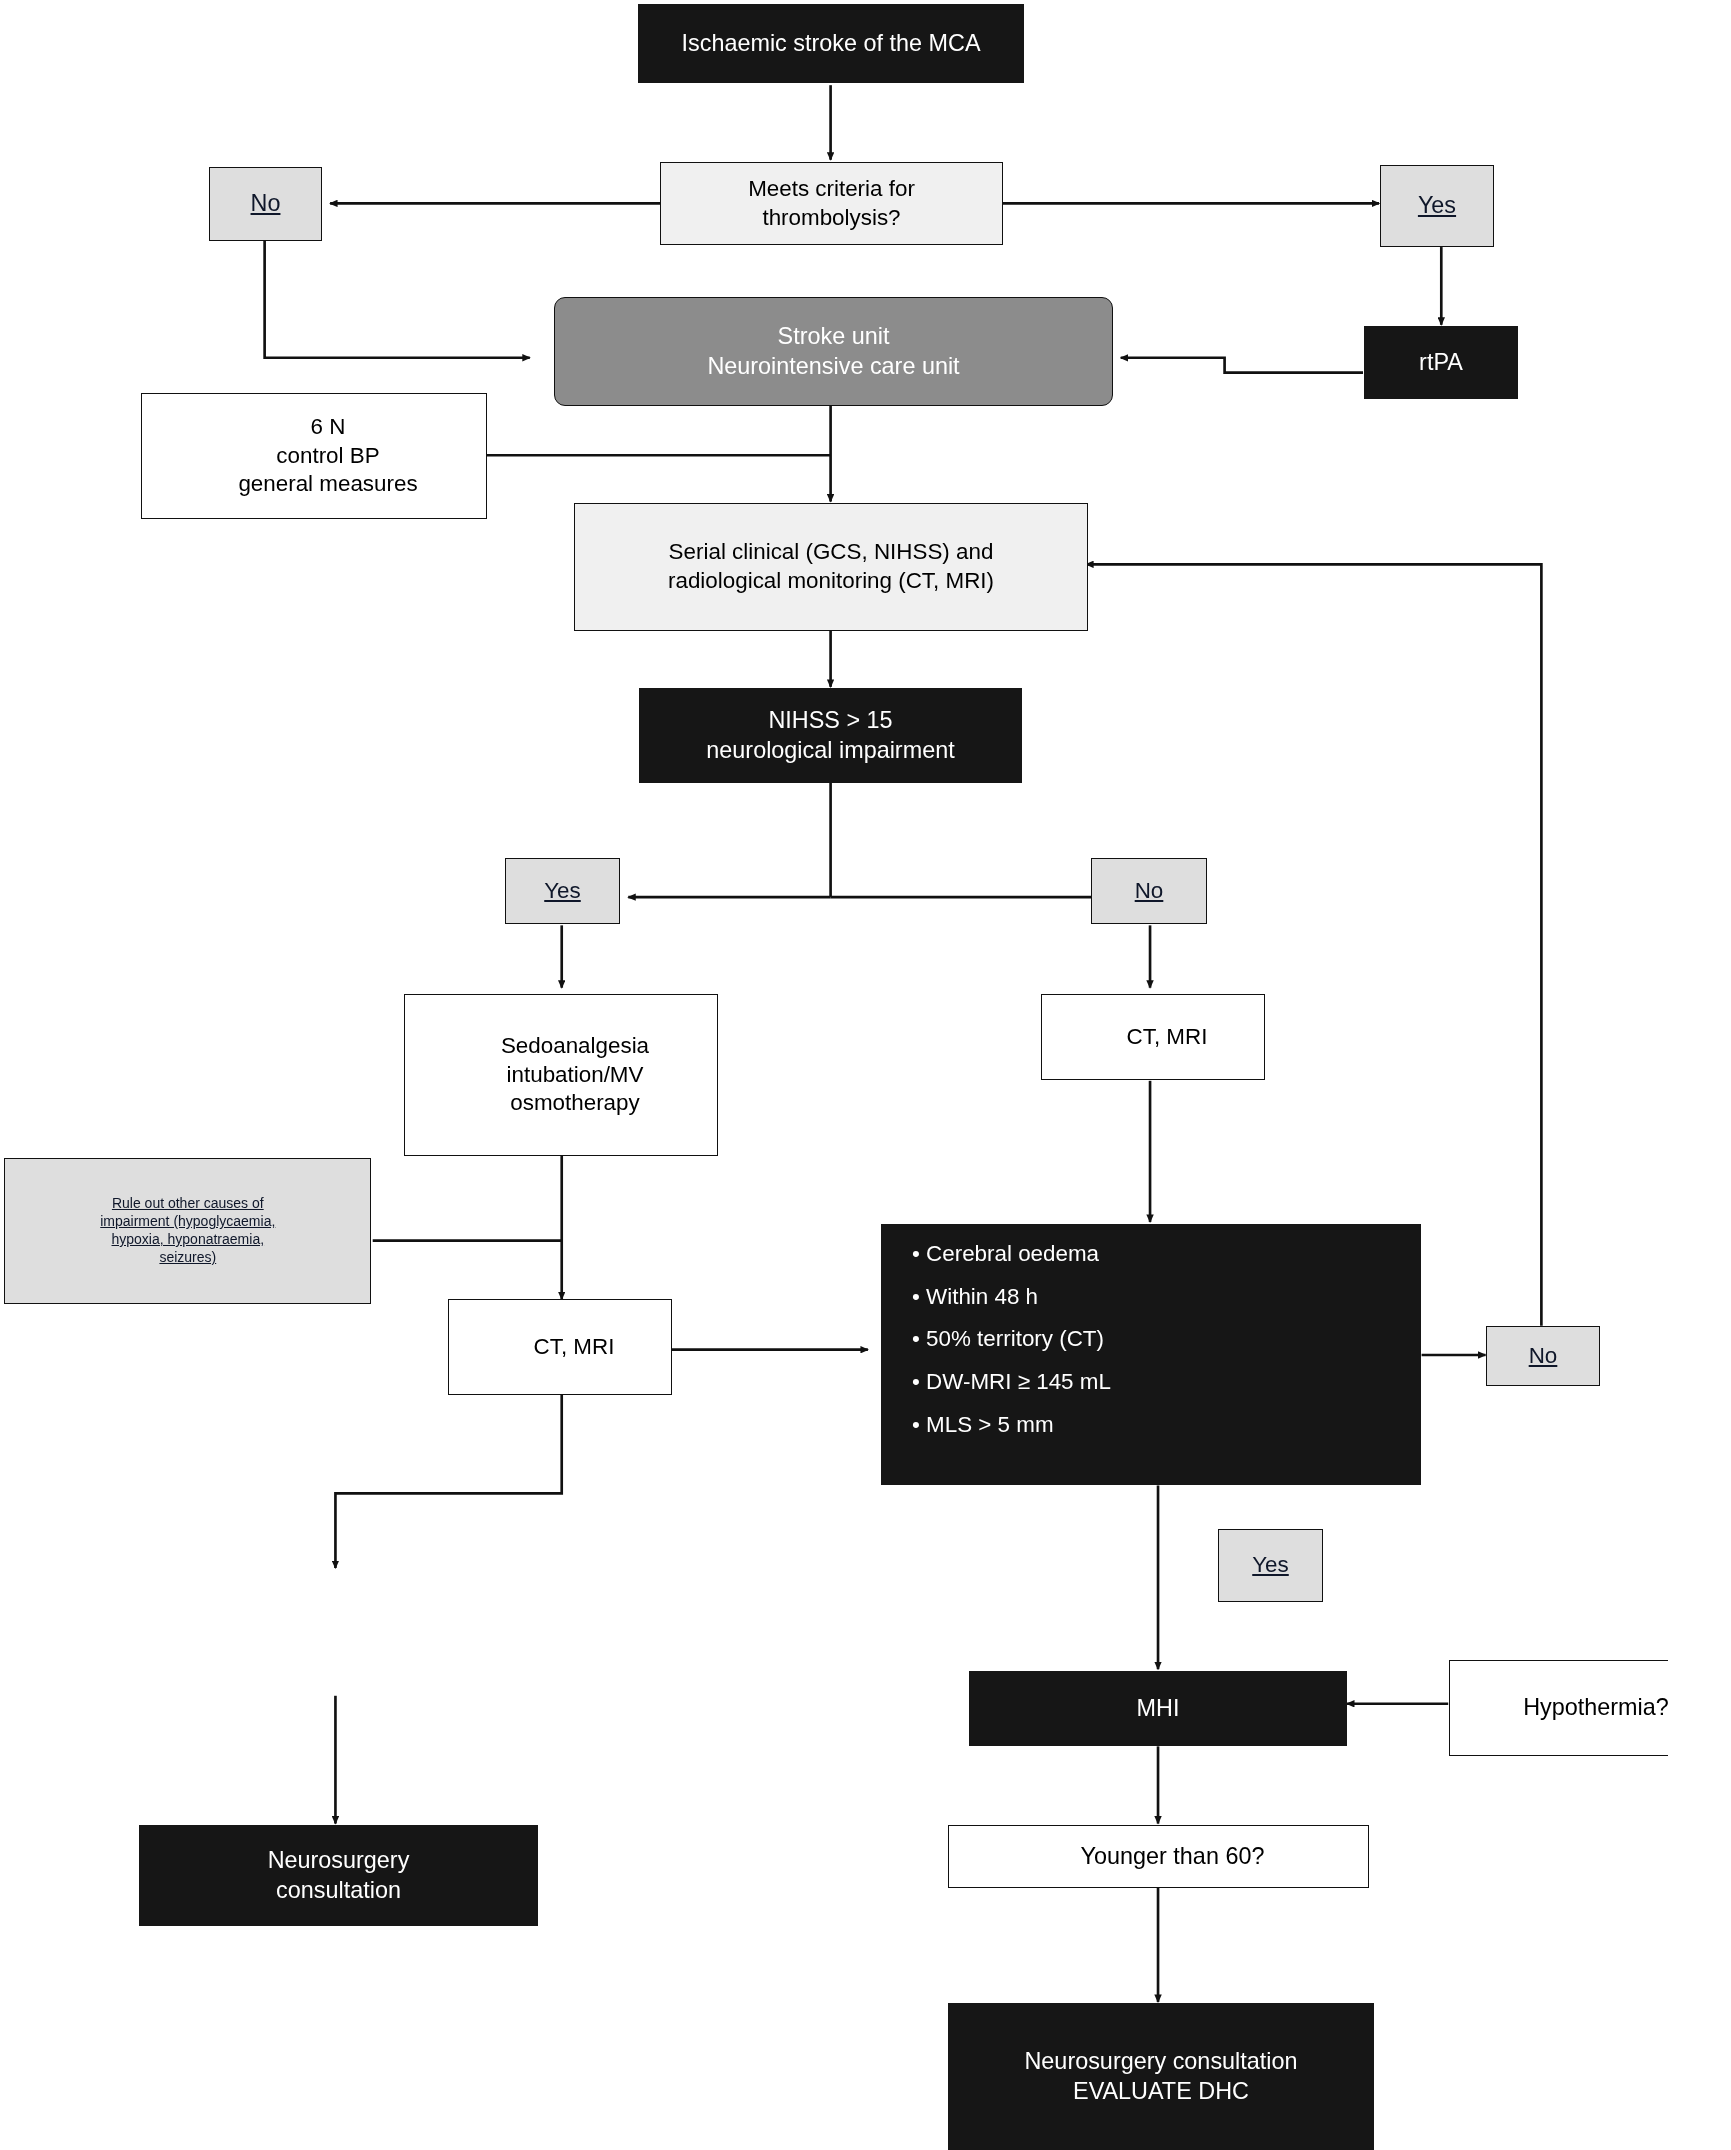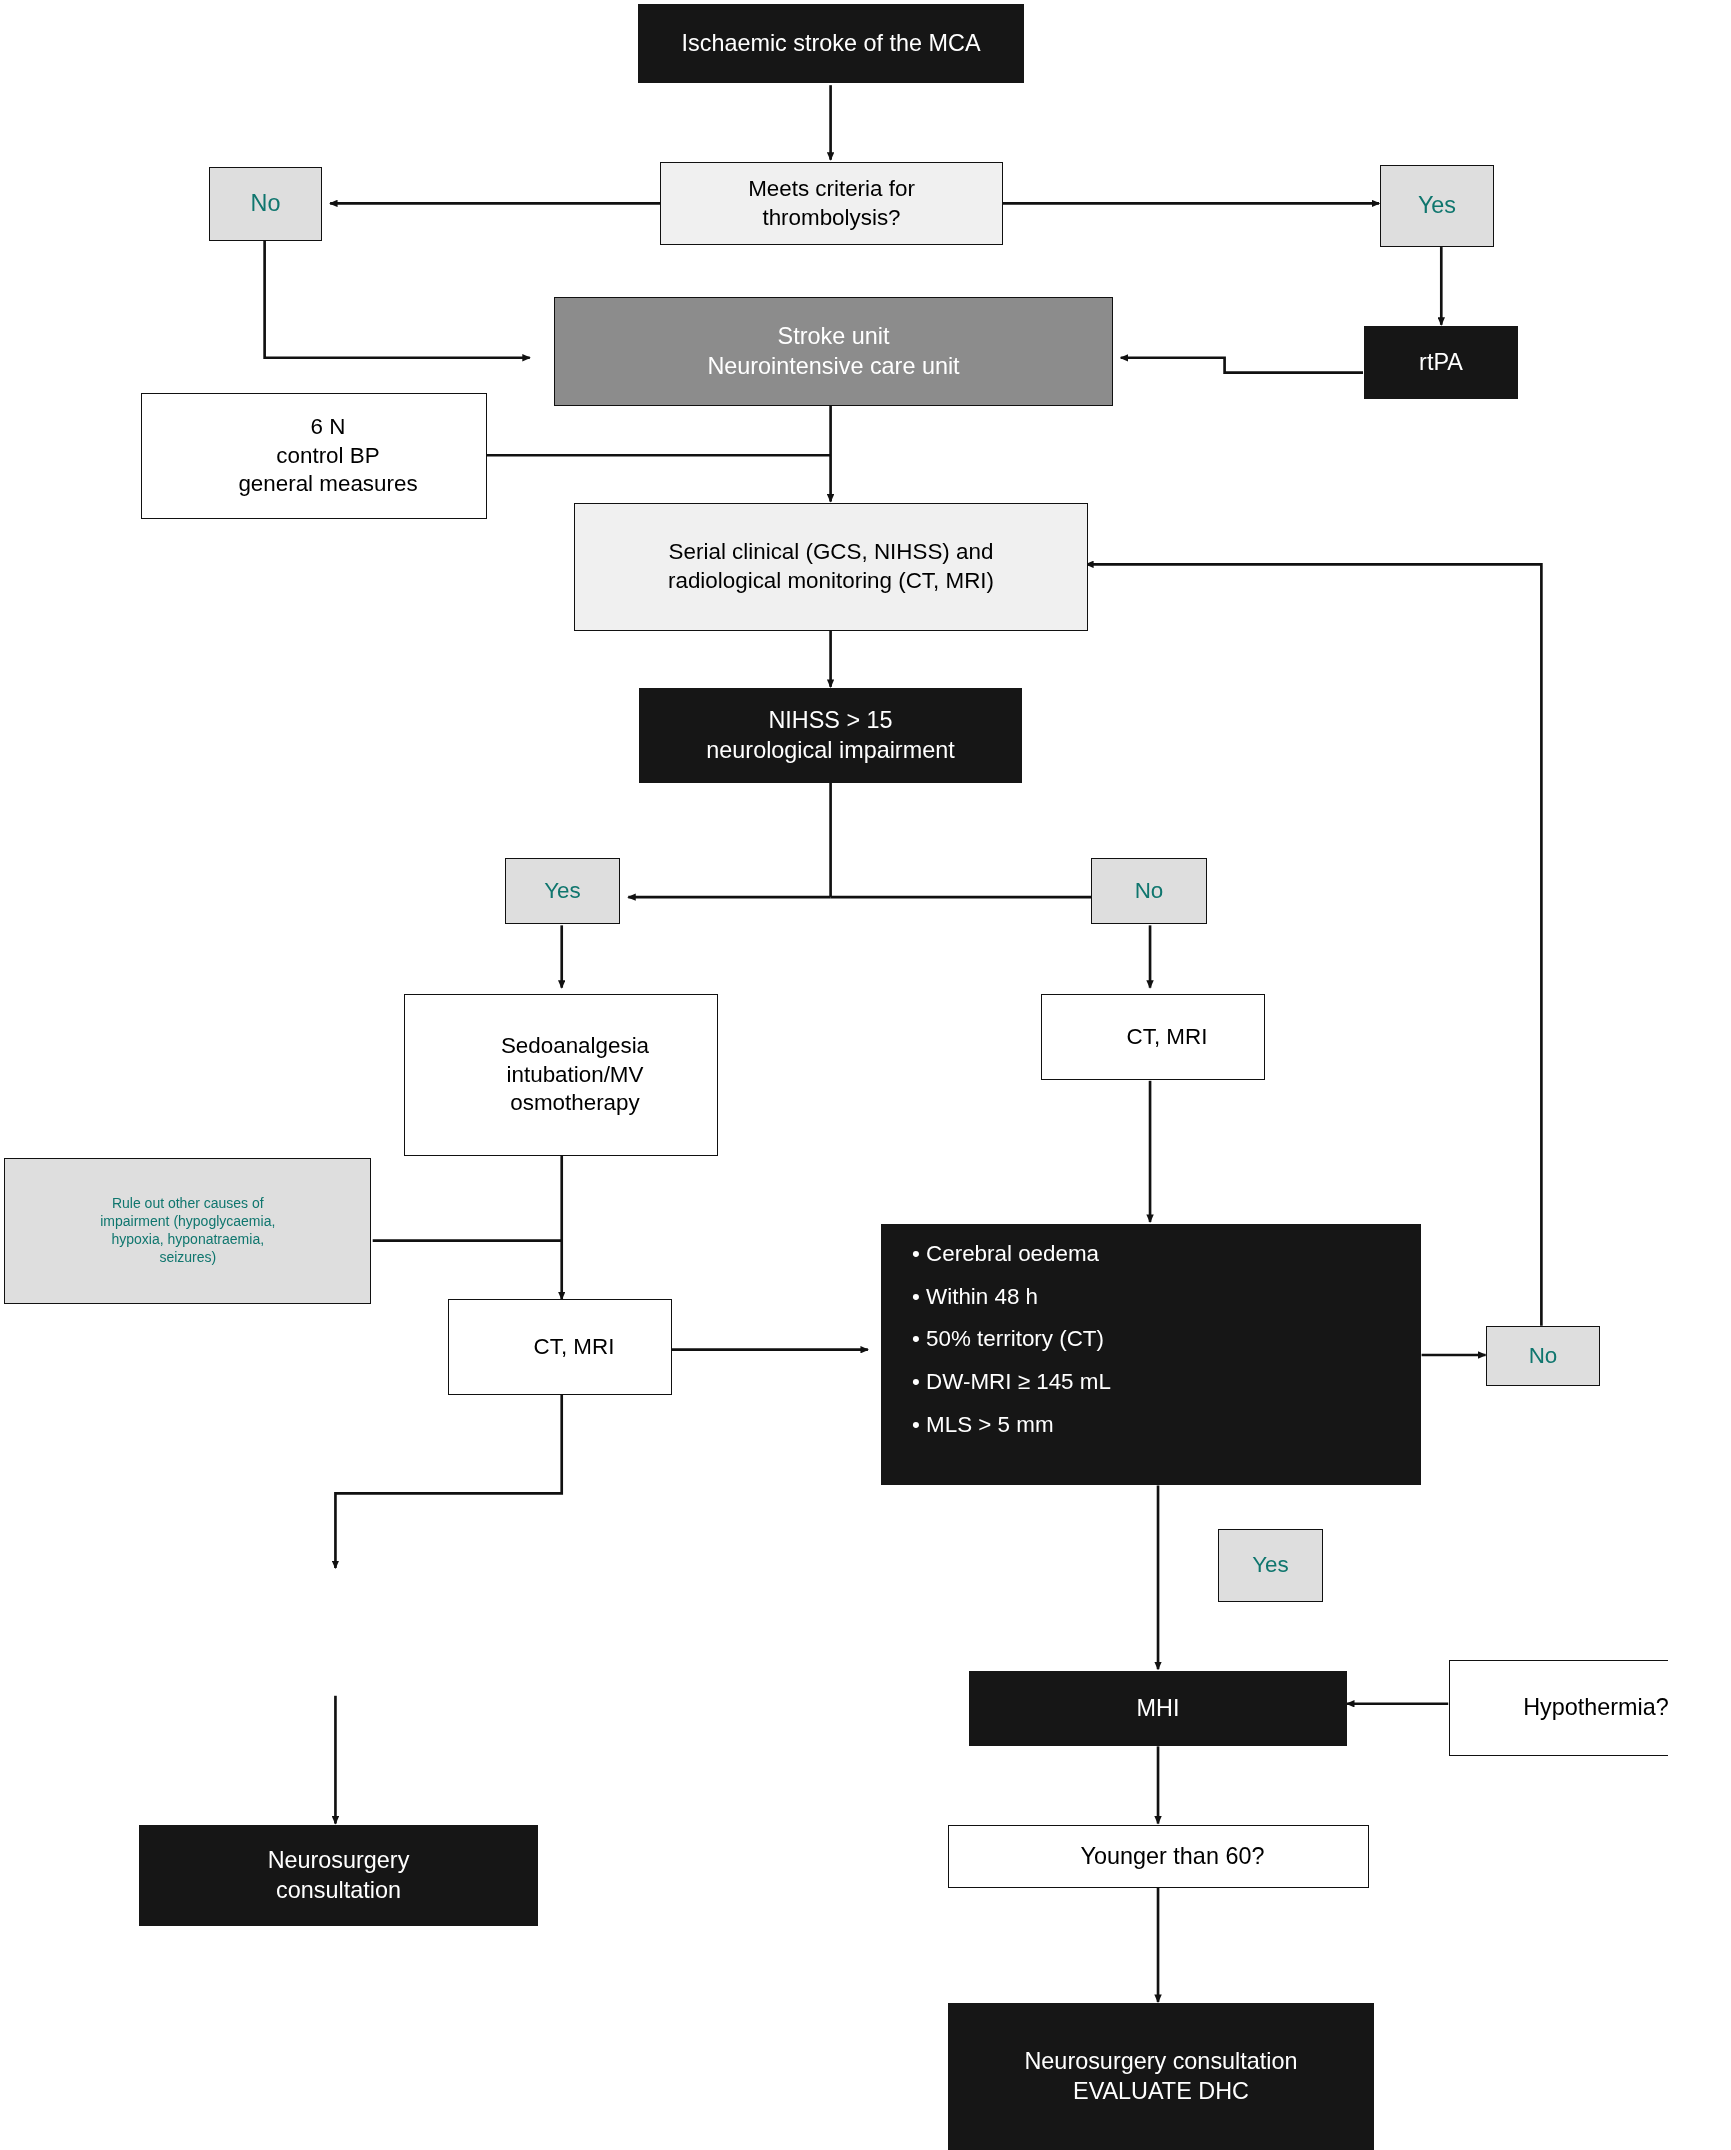--- a/index.html
+++ b/index.html
@@ -12,21 +12,21 @@
     display:flex;
     align-items:center;
     justify-content:center;
     text-align:center;
     line-height:1.28;
     border:1.6px solid #111111;
     white-space:pre-line;
   }
   .n-black{background:#161616;color:#ffffff;border-color:#161616;}
   .n-white{background:#ffffff;color:#000000;border:1.6px solid #111111;padding-left:28px;}
-  .n-lgray{background:#dedede;color:#0f766e;border:1.6px solid #111111;}
+  .n-lgray{background:#dedede;color:#0f172a;border:1.6px solid #111111;text-decoration:underline;}
   .n-mgray{background:#8c8c8c;color:#ffffff;border:1.6px solid #111111;}
   .n-vlgray{background:#f0f0f0;color:#000000;border:1.6px solid #111111;}
   .n-bullets{
     display:block;
     text-align:left;
     padding:15px 0 12.8px 30px;
     white-space:normal;
   }
   .n-bullets .bl{display:block;margin:0 0 14px 0;}
   .n-bullets .bl:last-child{margin-bottom:0;}
@@ -100,21 +100,21 @@
 
   <div class="node n-vlgray" style="left:660px;top:162px;width:343px;height:83px;font-size:22.4px;">Meets criteria for
 thrombolysis?</div>
 
   <div class="node n-lgray" style="left:209px;top:167px;width:113px;height:74px;font-size:23.4px;">No</div>
 
   <div class="node n-lgray" style="left:1380px;top:165px;width:114px;height:82px;font-size:23.4px;">Yes</div>
 
   <div class="node n-black" style="left:1364px;top:326px;width:154px;height:73px;font-size:23.4px;">rtPA</div>
 
-  <div class="node n-mgray" style="left:554px;top:297px;width:559px;height:109px;font-size:23.4px;">Stroke unit
+  <div class="node n-mgray" style="left:554px;top:297px;width:559px;height:109px;font-size:23.4px;border-radius:11px;">Stroke unit
 Neurointensive care unit</div>
 
   <div class="node n-white" style="left:141px;top:393px;width:346px;height:126px;font-size:22.4px;">6 N
 control BP
 general measures</div>
 
   <div class="node n-vlgray" style="left:574px;top:503px;width:514px;height:128px;font-size:22.4px;text-align:center;">Serial clinical (GCS, NIHSS) and
 radiological monitoring (CT, MRI)</div>
 
   <div class="node n-black" style="left:639px;top:688px;width:383px;height:95px;font-size:23.4px;">NIHSS &gt; 15

